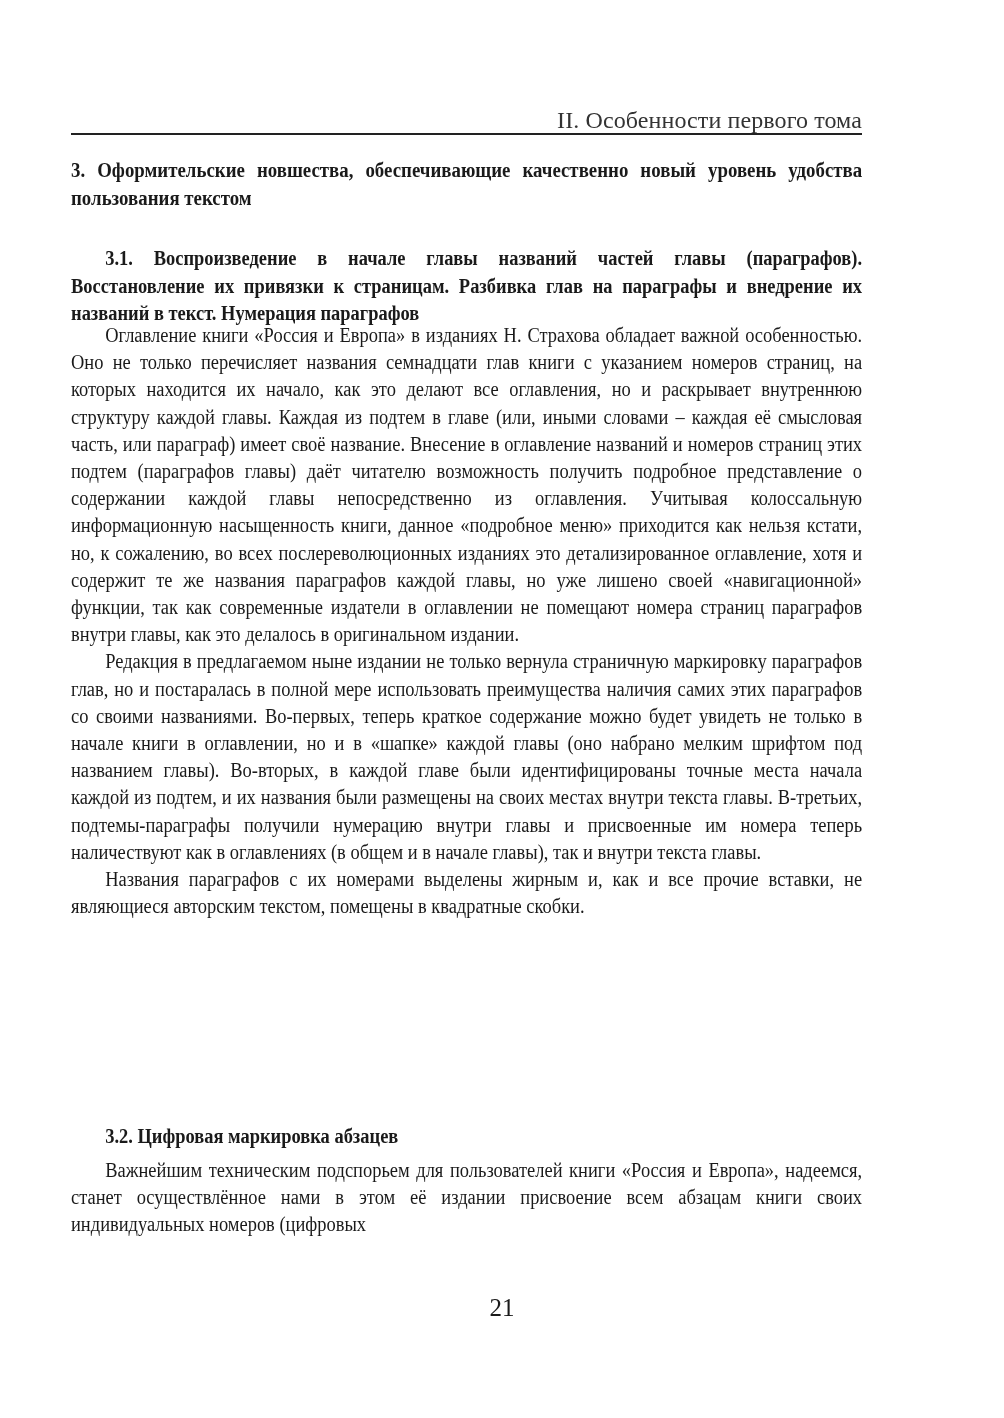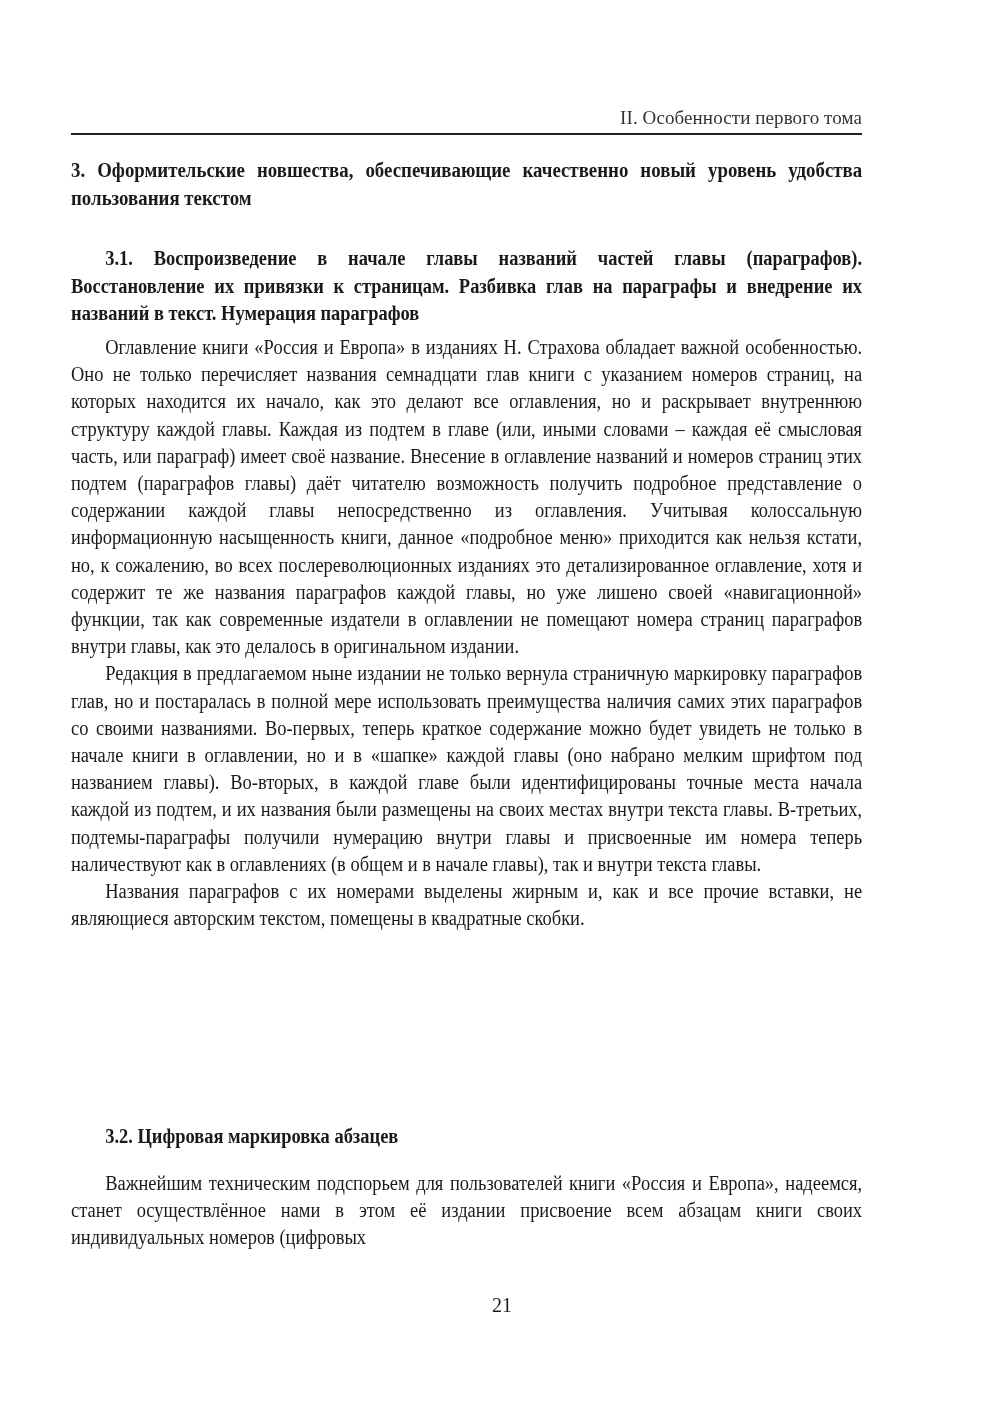--- a/index.html
+++ b/index.html
@@ -1,37 +1,37 @@
 <!DOCTYPE html>
 <html><head>
 <meta charset="utf-8">
 <style>
   html, body { margin: 0; padding: 0; background: #ffffff; }
   body { width: 1004px; height: 1418px; position: relative; overflow: hidden;
          font-family: "Liberation Serif", "DejaVu Serif", serif; color: #1a1a1a; }
   .page { position: absolute; left: 71px; top: 0; width: 791px; }
-  .running-head { position: absolute; top: 107px; right: 0; font-size: 19px; color: #333;
+  .running-head { position: absolute; top: 107px; right: 0; font-size: 24px; color: #333;
                   letter-spacing: 0.1px; }
   .rule { position: absolute; top: 133px; left: 0; width: 791px; height: 1.5px; background: #222; }
   h1.section { position: absolute; top: 156px; left: 0; width: 791px; margin: 0;
                font-size: 20.5px; font-weight: bold; line-height: 28px; text-align: justify;
                transform: scaleX(0.92); transform-origin: left top; width: 860px; }
   h2.subsection { margin: 0; font-weight: bold; font-size: 20.5px; line-height: 27.5px;
                   text-align: justify; text-indent: 38px; }
   .block { position: absolute; left: 0; width: 791px; }
   p.body { margin: 0; font-size: 20.5px; line-height: 27.2px; text-align: justify; text-indent: 38px;
            hyphens: manual; }
   .sub1 { top: 245px; }
-  .paras1 { top: 334px; }
+  .paras1 { top: 322px; }
   .sub2 { top: 1123px; text-decoration: underline; }
-  .paras2 { top: 1157px; margin-top: 13px; }
+  .paras2 { top: 1157px; }
   .cond { display: inline-block; transform: scaleX(0.9); transform-origin: left top; width: 879px; }
   .cond p, .cond h2 { width: 879px; }
   .folio { position: absolute; top: 1294px; left: 0; width: 100%; text-align: center;
-           font-size: 20px; }
+           font-size: 25px; }
 </style>
 </head>
 <body>
 
 <div class="page">
   <div class="running-head">II. Особенности первого тома</div>
   <div class="rule"></div>
 
   <h1 class="section">3. Оформительские новшества, обеспечивающие качественно новый уровень удобства пользования текстом</h1>
 

